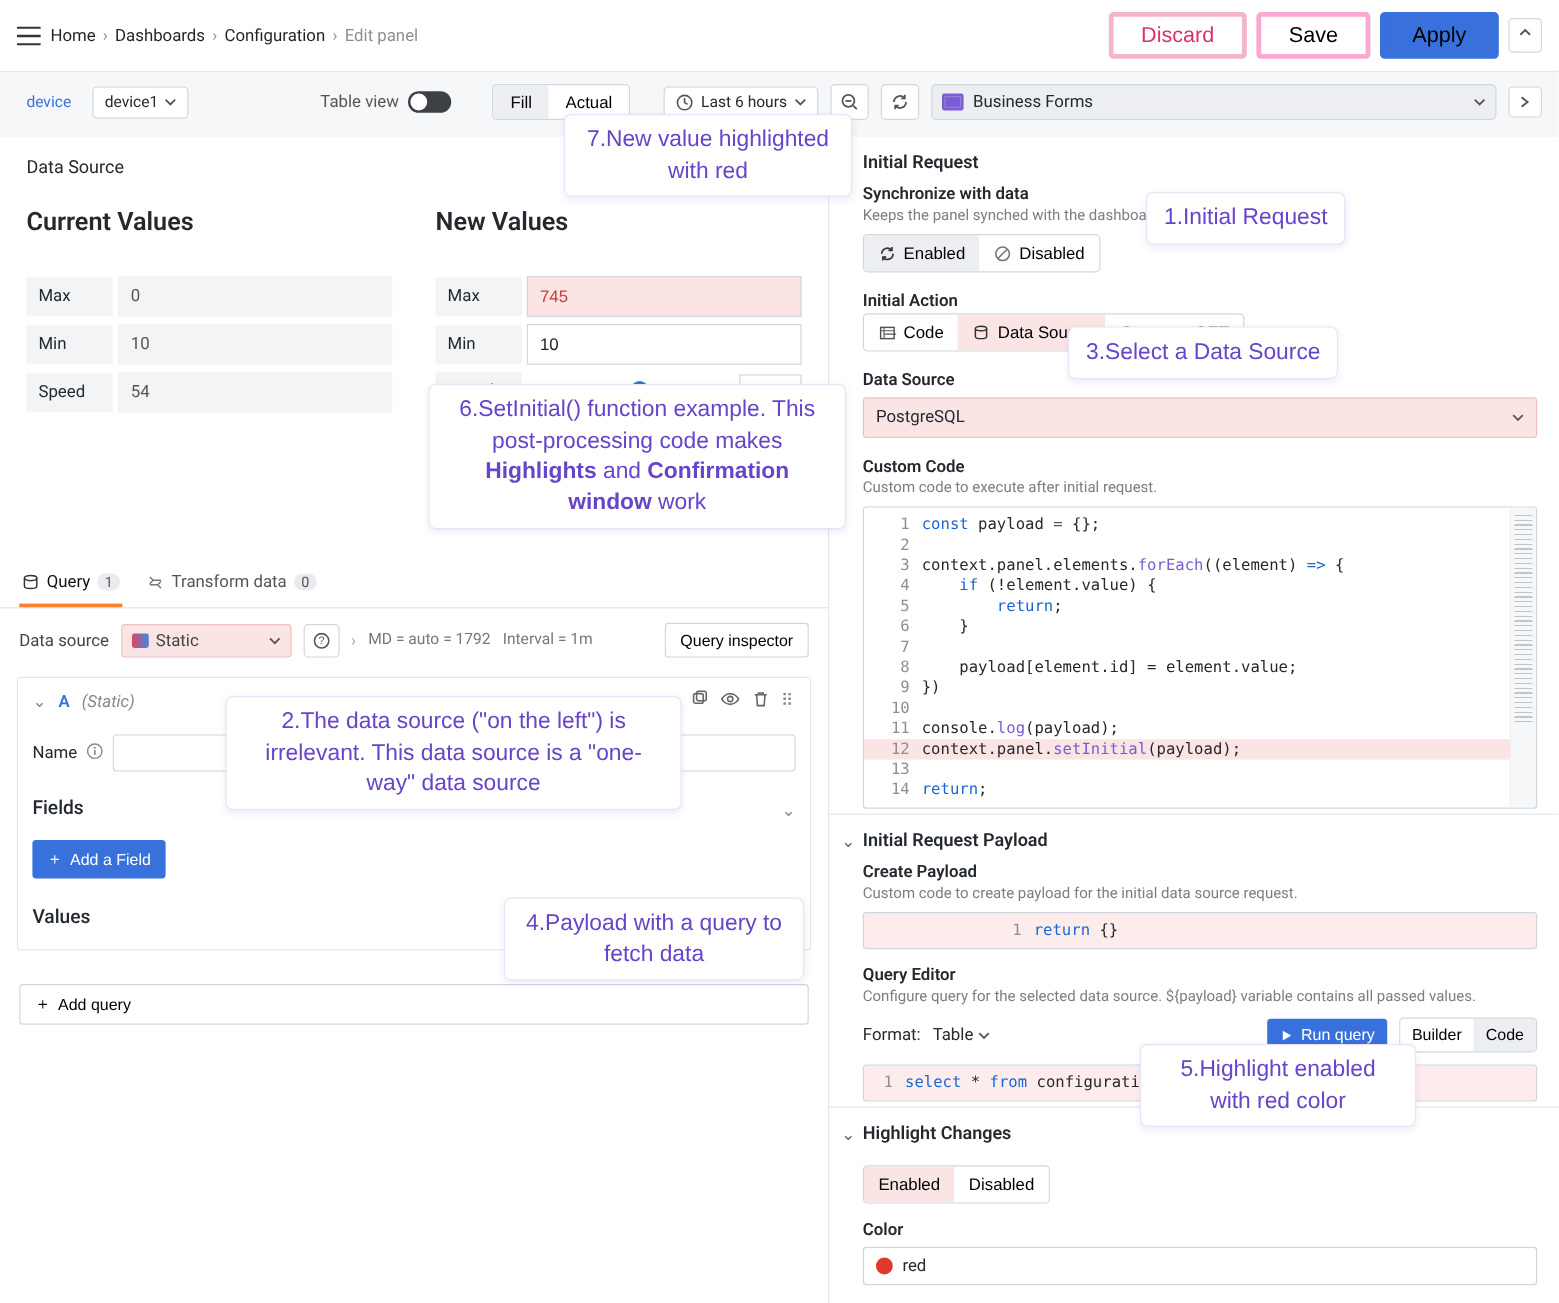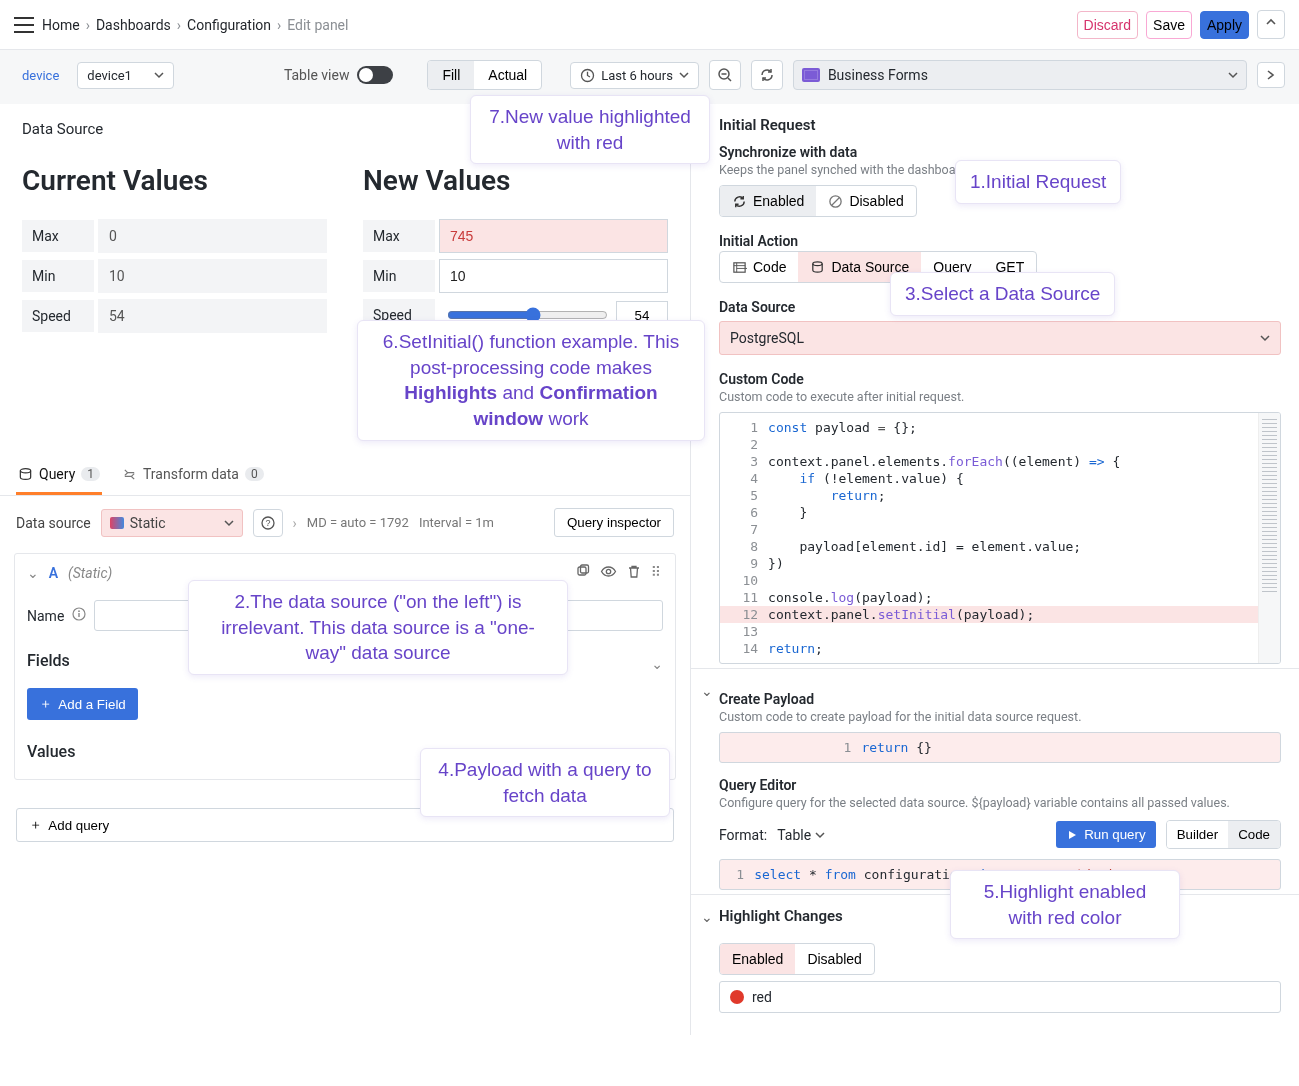--- a/index.html
+++ b/index.html
@@ -19,41 +19,41 @@
     border-bottom: 1px solid #e5e7eb;
     gap: 8px;
   }
   .hamburger svg, .icon-btn svg { display:block; }
   .crumbs { display:flex; align-items:center; gap:6px; color:#555; }
   .crumb { color:#1f2328; }
   .crumb.muted { color:#8b8f94; }
   .chev { color:#8b8f94; }
   .spacer { flex:1; }
   .btn {
-    border:1px solid #f9a8d4; background:#fff; border-radius:4px;
-    padding:5px 6px; font-size:14px; cursor:pointer;
+    border:4px solid #f9a8d4; background:#fff; border-radius:4px;
+    padding:5px 23px; font-size:18px; cursor:pointer;
   }
   .btn.danger { color:#d6336c; border-color:#f3b6c9; }
   .btn.primary { background:#3871dc; color:#000000; border-color:#3871dc; }
   .caret-btn {
     border:1px solid #d0d7de; background:#fff; border-radius:4px;
     padding:6px 7px; cursor:pointer;
   }
 
   
   .secondbar {
     display:flex; align-items:center; gap:10px; padding:10px 14px 14px 14px;
     background:#f6f7f8;
   }
   .pill {
     border:1px solid #d0d7de; border-radius:4px; padding:5px 9px;
     background:#fff; font-size:13px;
   }
   .pill.link { color:#3871dc; border:none; background:transparent; padding:5px 8px; }
-  .dropdown { display:flex; align-items:center; gap:22px; }
+  .dropdown { display:flex; align-items:center; gap:5px; }
   .seg {
     display:inline-flex; border:1px solid #d0d7de; border-radius:4px;
     overflow:hidden; background:#fff;
   }
   .seg>button { border:none; background:transparent; padding:6px 14px; cursor:pointer; font-size:14px; }
   .seg>button.active { background:#eceef1; }
   .tableview { display:flex; align-items:center; gap:8px; color:#555; font-size:14px; }
   .tgl {
     width:36px; height:18px; border-radius:10px; background:#3d4045; position:relative;
   }
@@ -73,21 +73,21 @@
 
   
   .layout { display:flex; }
   .left { width:690px; display:flex; flex-direction:column; }
   .right { flex:1; border-left:1px solid #e5e7eb; }
 
   .panel-area { padding:16px 22px 28px 22px; }
   .ds-title { font-size:15px; margin:0 0 26px 0; }
   .cols { display:flex; gap:36px; }
   .col { flex:1; }
-  .col h3 { margin:0 0 22px 0; font-size:28px; font-weight:600; }
+  .col h3 { margin:0 0 32px 0; font-size:21px; font-weight:600; }
   .row { display:flex; align-items:center; margin-bottom:6px; }
   .row .lbl { width:72px; background:#f3f4f6; padding:8px 10px; font-size:14px; }
   .row .val {
     flex:1; background:#f3f4f6; padding:8px 10px; font-size:14px; color:#555;
     margin-left:4px; border:1px solid transparent;
   }
   .row input.val { background:#fff; border:1px solid #d0d7de; color:#222; }
   .row input.val.hl { background:#fbe4e4; color:#c93b3b; }
   .slider-row { display:flex; align-items:center; gap:10px; margin-top:6px;}
   .slider-lbl { width:72px; background:#f3f4f6; padding:8px 10px; }
@@ -522,20 +522,21 @@
                 <span class="cd"><span class="kw">return</span><span>;</span></span>
               </div>
         </div>
       </div>
     </div>
 
     <div class="divider"></div>
 
     <div class="rsect">
       <span class="caret">⌄</span>
+      <h4>Initial Request Payload</h4>
       <div class="subh">Create Payload</div>
       <div class="hint">Custom code to create payload for the initial data source request.</div>
       <div class="codebox pink">
         <div class="tbl">
           <div class="ln">
                 <span class="gut">1</span>
                 <span class="cd"><span class="kw">return</span><span> {}</span></span>
               </div>
         </div>
       </div>
@@ -573,20 +574,21 @@
 
     <div class="divider"></div>
 
     <div class="rsect" style="padding-bottom:22px">
       <span class="caret">⌄</span>
       <h4>Highlight Changes</h4>
       <div class="btngrp" style="margin-top:8px">
         <button class="active-pink">Enabled</button>
         <button>Disabled</button>
       </div>
+      <div class="subh" style="margin-top:14px">Color</div>
       <div class="colorrow">
         <span class="swatch"></span>
         <span>red</span>
       </div>
     </div>
   </div>
 </div>
 
 <div class="callout" style="left:470px; top:95px; width:240px">7.New value highlighted with red</div>
 <div class="callout" style="left:955px; top:160px;">1.Initial Request</div>

